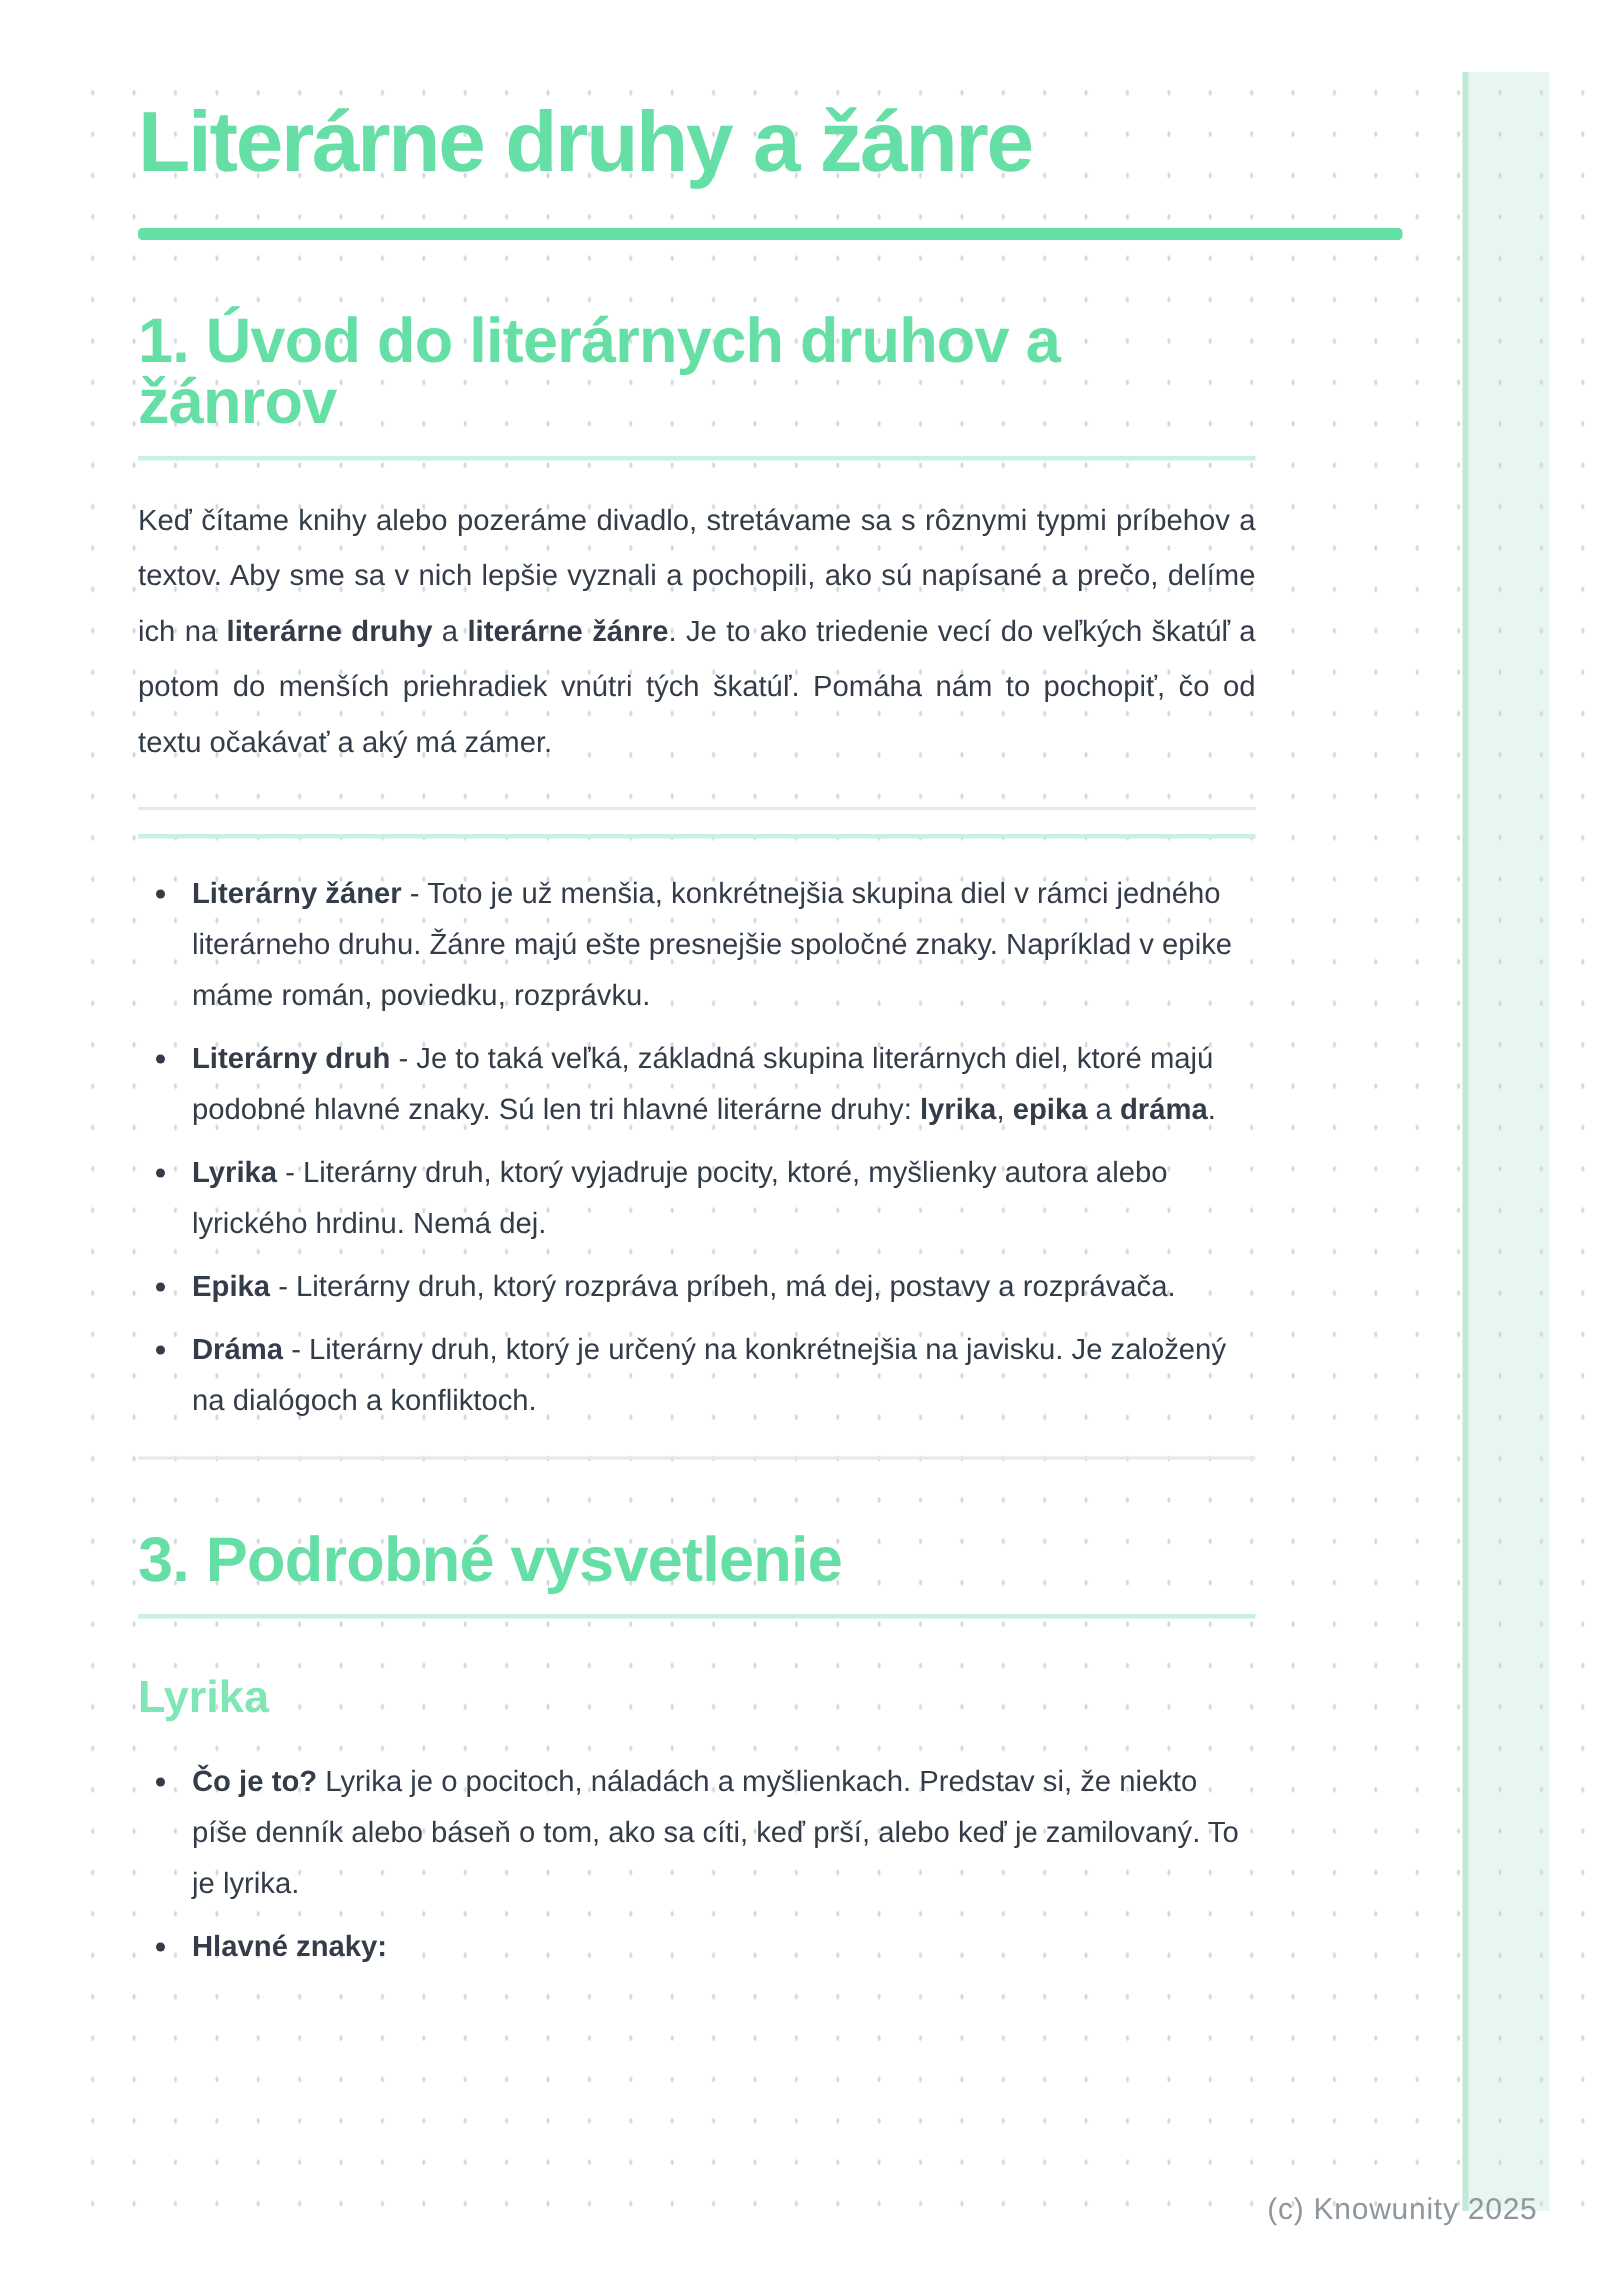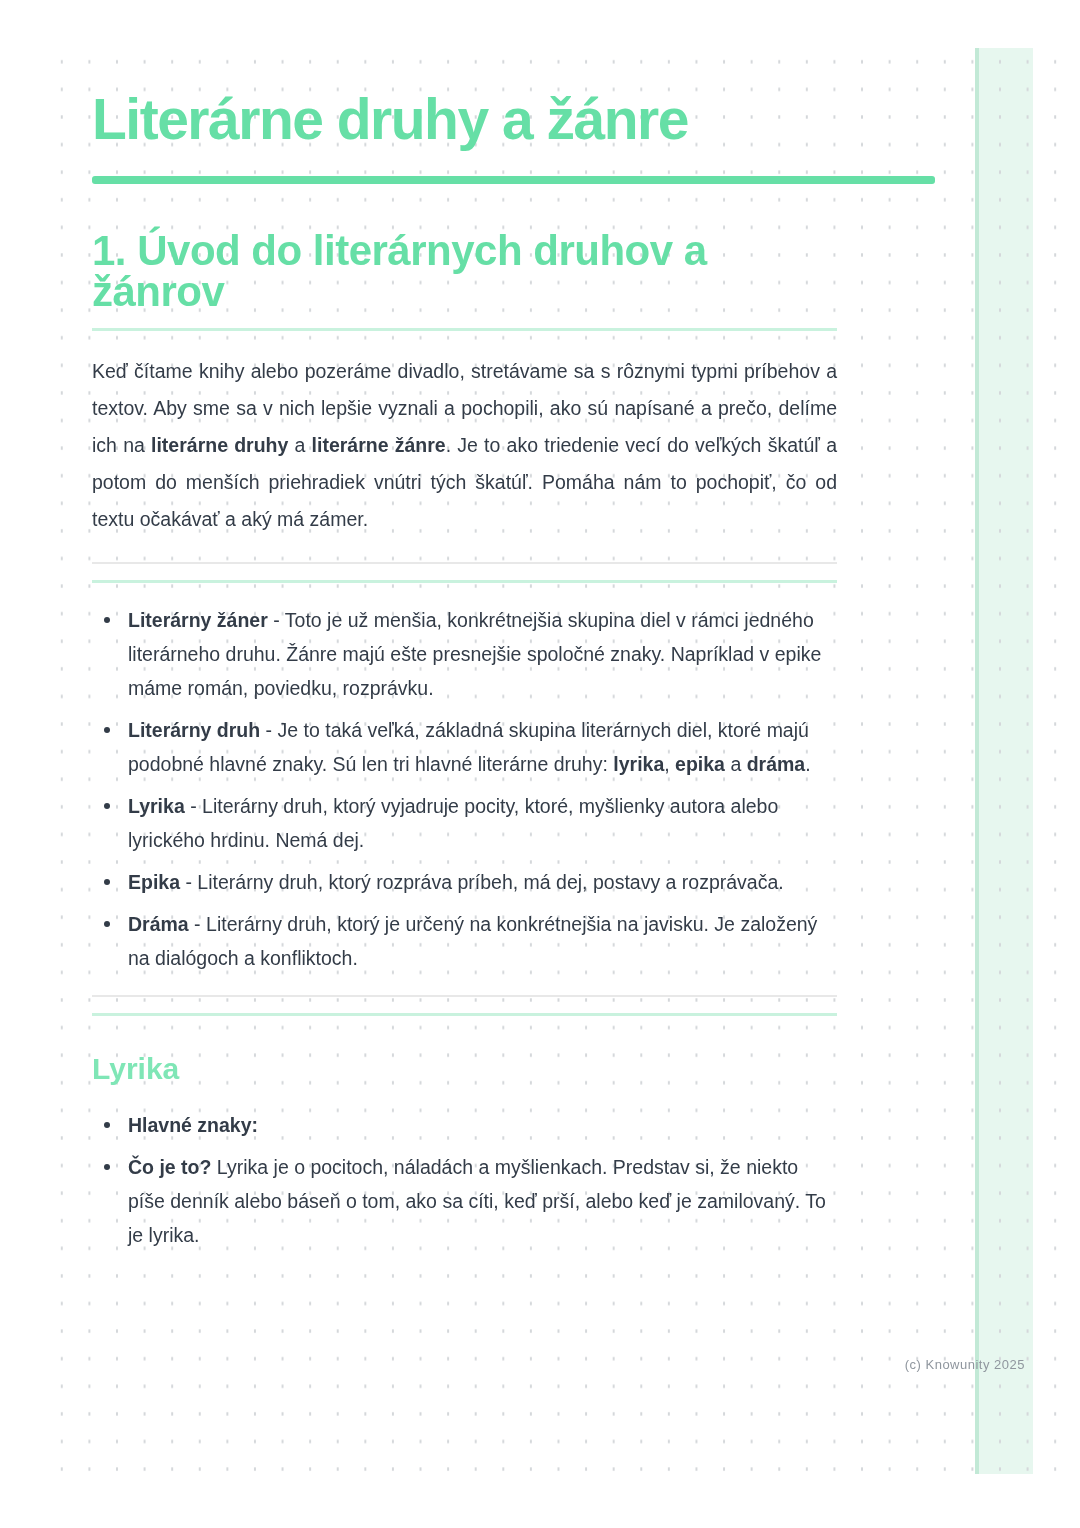--- a/index.html
+++ b/index.html
@@ -39,21 +39,21 @@
     background-size:27.6px 27.6px;
     background-position:0px 0px;
     pointer-events:none;
   }
   .content{
     position:absolute;
     left:92px;top:0;
     width:745px;
   }
   h1{
-    margin:86px 0 0 0;
+    margin:62px 0 0 0;
     font-size:57px;
     line-height:66px;
     font-weight:700;
     letter-spacing:-1.5px;
     color:var(--accent);
   }
   .title-rule{
     margin-top:24px;
     height:8px;
     width:843px;
@@ -111,22 +111,22 @@
     content:"";
     position:absolute;
     left:-24px;top:14px;
     width:6px;height:6px;
     border-radius:50%;
     background:var(--text);
   }
   .b{font-weight:700;}
   .footer{
     position:absolute;
-    top:1357px;right:55px;
-    font-size:13px;
+    top:1462px;right:55px;
+    font-size:20px;
     letter-spacing:0.5px;
     color:var(--footer-gray);
   }
 </style>
 </head>
 <body>
 
 <div class="page">
   <div class="stripe"></div>
   <div class="dots"></div>
@@ -150,23 +150,24 @@
           <li><span class="b">Literárny druh</span><span> - Je to taká veľká, základná skupina literárnych diel, ktoré majú podobné hlavné znaky. Sú len tri hlavné literárne druhy: </span><span class="b">lyrika</span><span>, </span><span class="b">epika</span><span> a </span><span class="b">dráma</span><span>.</span></li>
           <li><span class="b">Lyrika</span><span> - Literárny druh, ktorý vyjadruje pocity, ktoré, myšlienky autora alebo lyrického hrdinu. Nemá dej.</span></li>
           <li><span class="b">Epika</span><span> - Literárny druh, ktorý rozpráva príbeh, má dej, postavy a rozprávača.</span></li>
           <li><span class="b">Dráma</span><span> - Literárny druh, ktorý je určený na konkrétnejšia na javisku. Je založený na dialógoch a konfliktoch.</span></li>
         </ul>
     </section>
 
     <div class="divider tight"></div>
 
     <section>
+      <h2>3. Podrobné vysvetlenie</h2>
       <div class="h2-rule"></div>
       <h3>Lyrika</h3>
       <ul>
+          <li><span class="b">Čo je to?</span><span> Lyrika je o pocitoch, náladách a myšlienkach. Predstav si, že niekto píše denník alebo báseň o tom, ako sa cíti, keď prší, alebo keď je zamilovaný. To je lyrika.</span></li>
           <li><span class="b">Hlavné znaky:</span></li>
-          <li><span class="b">Čo je to?</span><span> Lyrika je o pocitoch, náladách a myšlienkach. Predstav si, že niekto píše denník alebo báseň o tom, ako sa cíti, keď prší, alebo keď je zamilovaný. To je lyrika.</span></li>
         </ul>
     </section>
   </div>
 
   <div class="footer">(c) Knowunity 2025</div>
 </div>
 
 </body></html>

